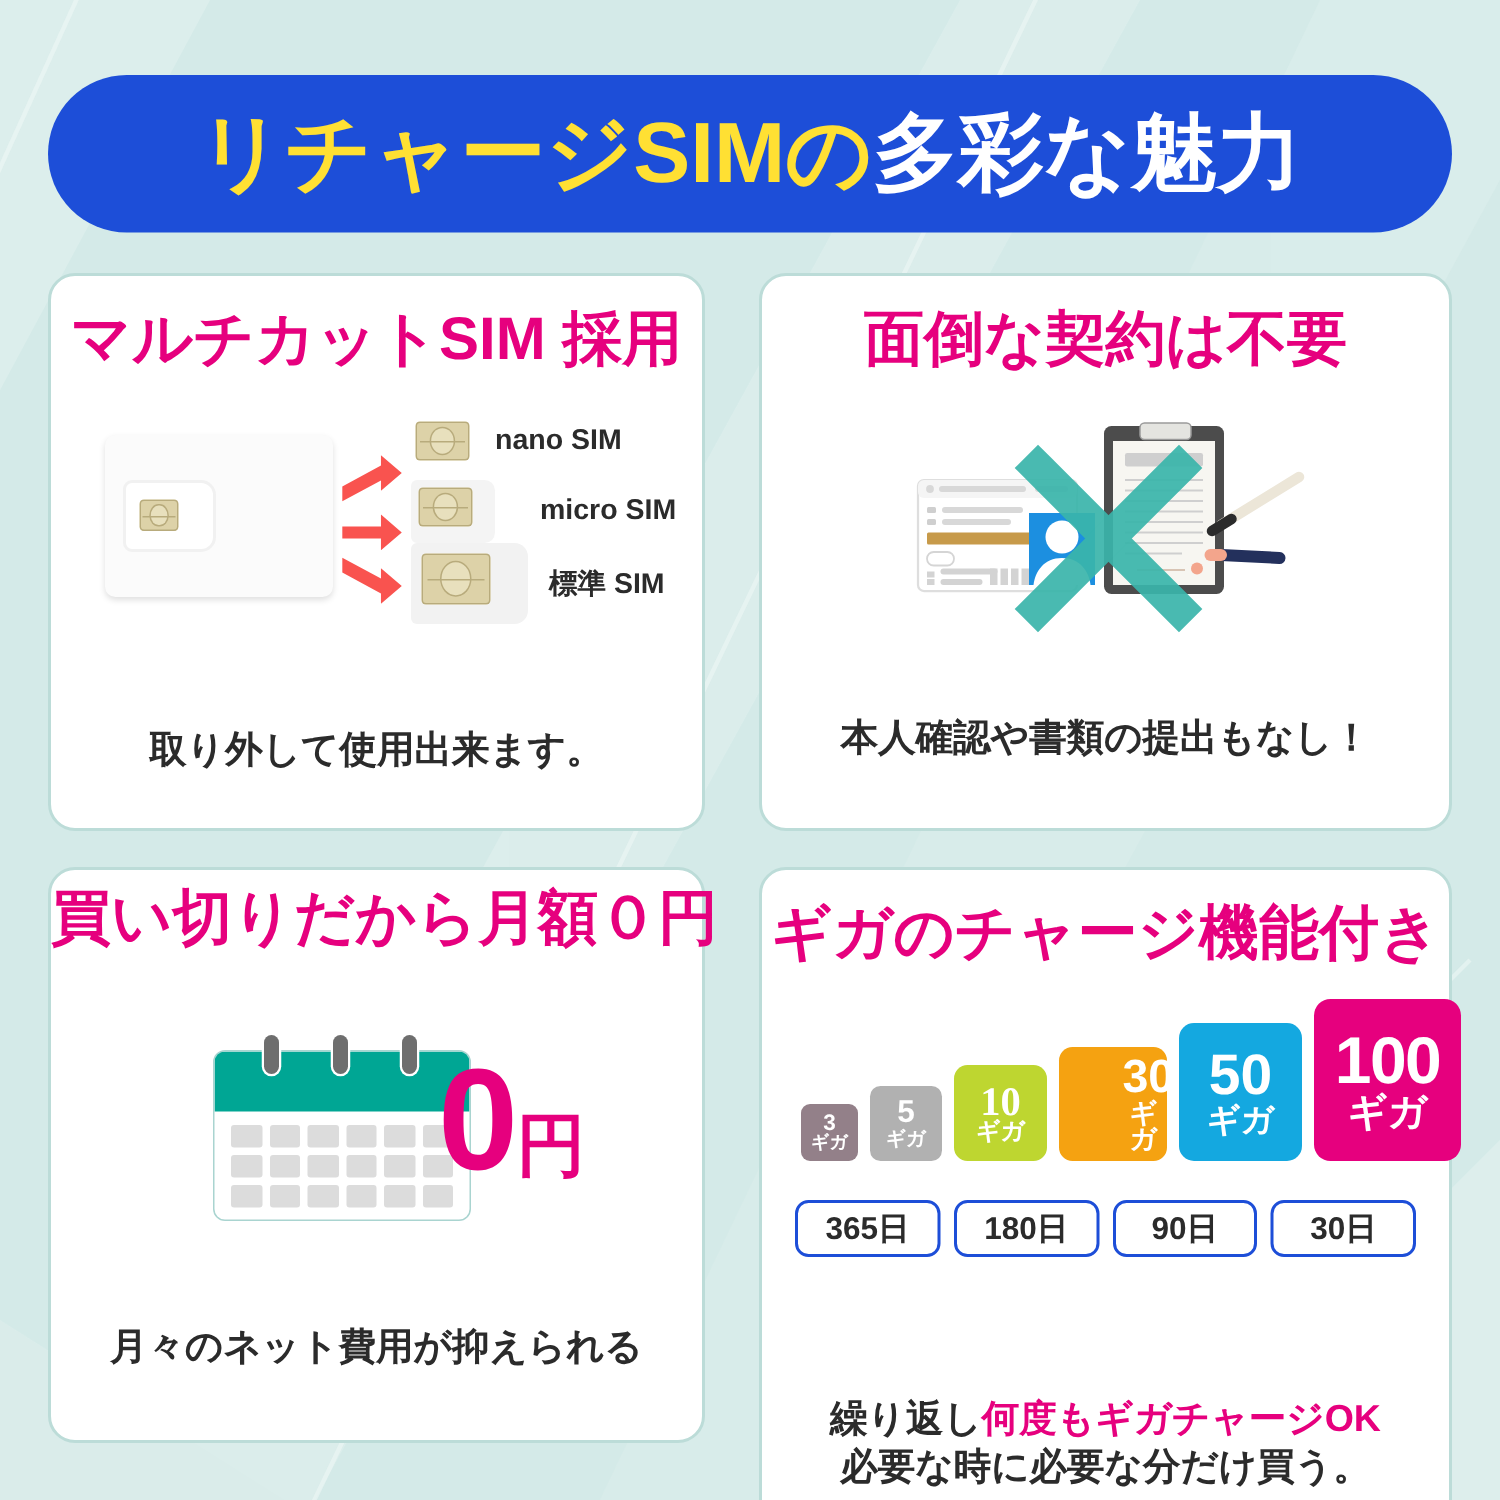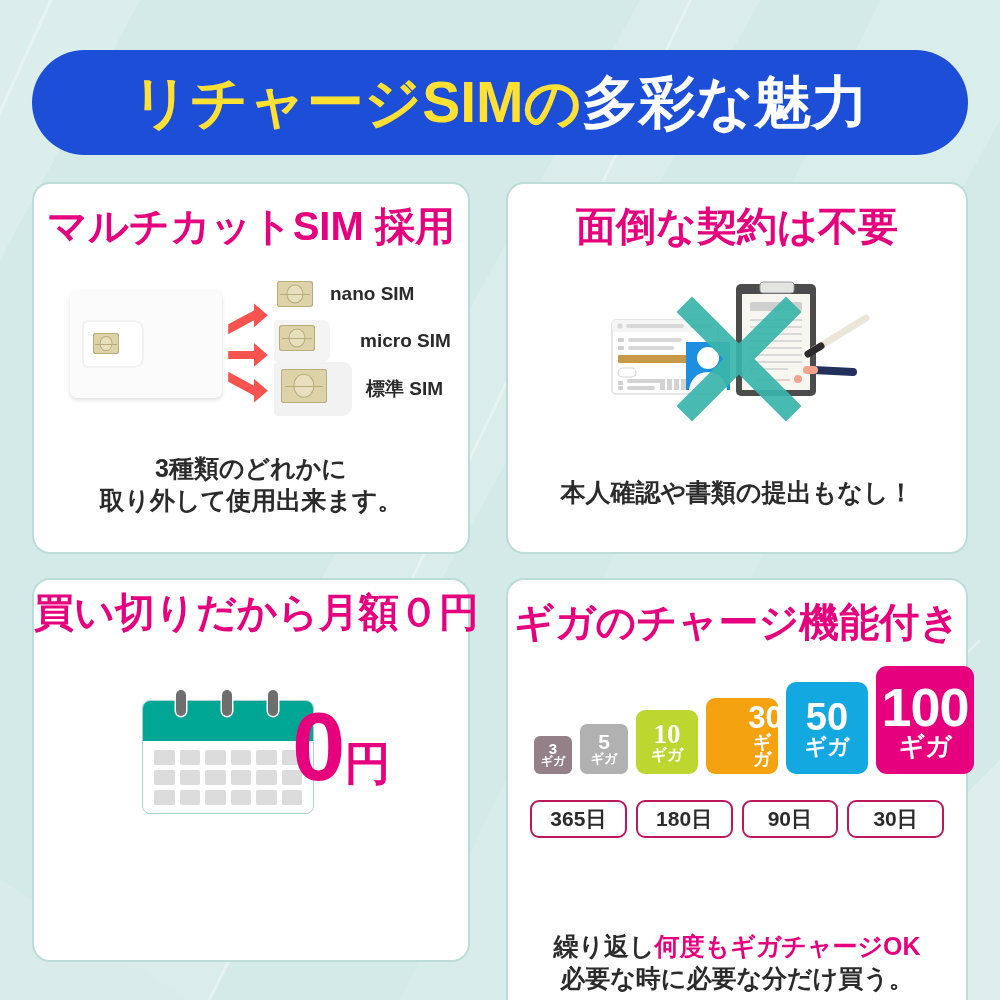--- a/index.html
+++ b/index.html
@@ -144,28 +144,28 @@
   .giga.g3   .num { font-size:15px; } .giga.g3 .unit { font-size:12px; }
   .giga.g5   { width:48px;  height:50px;  background:#b1b1b1; border-radius:7px; }
   .giga.g5   .num { font-size:21px; } .giga.g5 .unit { font-size:13px; }
   .giga.g10  { width:62px;  height:64px;  background:#bed630; }
   .giga.g10  .num { font-size:27px;font-family:Liberation Serif, serif; } .giga.g10 .unit { font-size:16px; }
   .giga.g30  { width:72px;  height:76px;  background:#f5a211;padding-left:47px; }
   .giga.g30  .num { font-size:31px; } .giga.g30 .unit { font-size:18px; }
   .giga.g50  { width:82px;  height:92px;  background:#14a8e0; border-radius:10px; }
   .giga.g50  .num { font-size:38px; } .giga.g50 .unit { font-size:22px; }
   .giga.g100 { width:98px;  height:108px; background:#e6007e; border-radius:11px; }
-  .giga.g100 .num { font-size:54px; letter-spacing:-1px;text-align:center; } .giga.g100 .unit { font-size:26px; }
+  .giga.g100 .num { font-size:44px; letter-spacing:-1px;text-align:center; } .giga.g100 .unit { font-size:26px; }
 
   .days-row {
     position:absolute; left:22px; right:22px; bottom:14px;
     display:flex; gap:9px;
   }
   .day-pill {
-    flex:1; height:38px; border:2px solid #be185d; border-radius:9px;
+    flex:1; height:38px; border:2px solid #1d4ed8; border-radius:9px;
     background:#fff; display:flex; align-items:center; justify-content:center;
     font-size:21px; font-weight:bold; color:#2b2b2b;
   }
   .hl { color:#e6007e; }
 </style>
 </head>
 <body>
 
 <svg id="bg-streaks" width="1000" height="1000" viewBox="0 0 1000 1000">
   <rect x="0" y="0" width="1000" height="1000" fill="#d4eae8"></rect>
@@ -226,21 +226,20 @@
 
       <div class="sim-row" id="sim-row-2">
         <div class="sim-chip-holder std">
             <div class="chip"></div>
           </div>
         <div class="sim-label">標準 SIM</div>
       </div>
     </div>
 
     <div class="card-caption" style="bottom:36px; font-size:25px;">
-      <div>3種類のどれかに</div>
       <div>取り外して使用出来ます。</div>
     </div>
   </div>
 
   <div class="card" id="card-2">
     <div class="card-title">面倒な契約は不要</div>
 
     <div class="doc-area">
       <svg viewBox="0 0 462 150" width="462" height="150">
 
@@ -348,20 +347,23 @@
         <div class="cal-ring" id="cal-ring-1"></div>
         <div class="cal-ring" id="cal-ring-2"></div>
       </div>
 
       <div class="cal-price">
         <span class="zero">0</span>
         <span class="yen">円</span>
       </div>
     </div>
 
+    <div class="card-caption" style="bottom:46px; font-size:25px;">
+      <div>月々のネット費用が抑えられる</div>
+    </div>
   </div>
 
   <div class="card" id="card-4">
     <div class="card-title">ギガのチャージ機能付き</div>
 
     <div class="giga-area">
       <div class="giga-row">
         <div class="giga g3">
           <span class="num">3</span>
           <span class="unit">ギガ</span>

